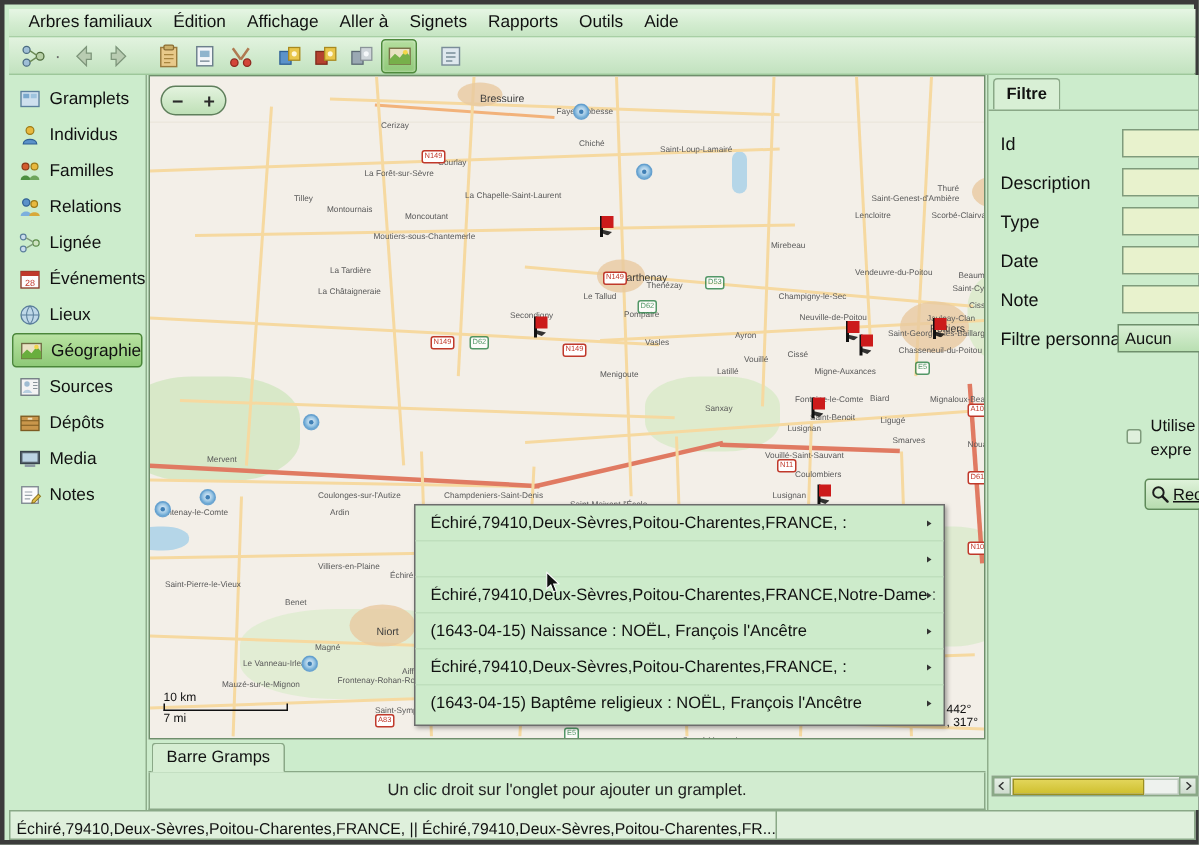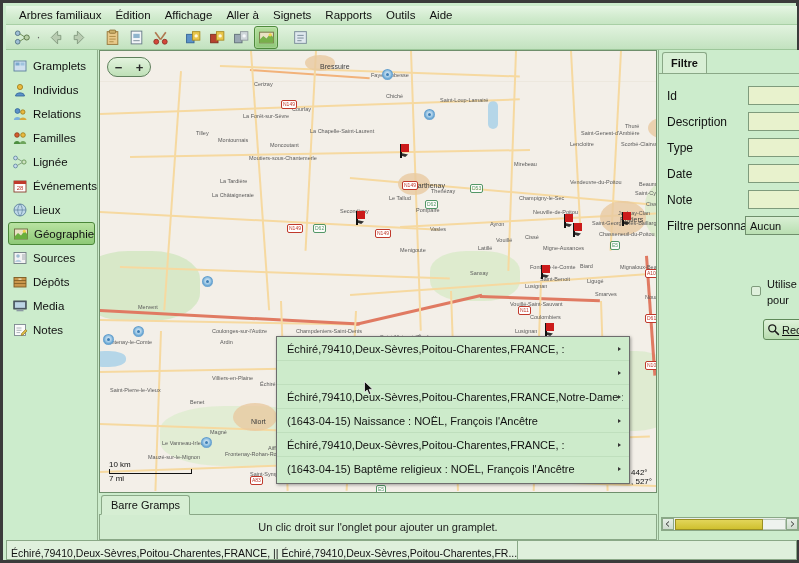--- a/index.html
+++ b/index.html
@@ -332,35 +332,35 @@
       </div>
       <div class="side-item">
         <span class="side-ic"><svg width="16" height="16" viewBox="0 0 16 16">
             <circle cx="8" cy="5" r="2.6" fill="#e8b93f" stroke="#9d7a17" stroke-width="0.8"></circle>
             <path d="M3.5 14 C3.5 9.8 12.5 9.8 12.5 14 Z" fill="#5b92c9" stroke="#2e5f94" stroke-width="0.8"></path>
           </svg></span>
         <span class="lbl">Individus</span>
       </div>
       <div class="side-item">
         <span class="side-ic"><svg width="16" height="16" viewBox="0 0 16 16">
+            <circle cx="5" cy="5" r="2.3" fill="#d35d2e" stroke="#8a3a18" stroke-width="0.8"></circle>
+            <circle cx="11" cy="5" r="2.3" fill="#e8b93f" stroke="#9d7a17" stroke-width="0.8"></circle>
+            <path d="M1.8 14 C1.8 10 8.2 10 8.2 14 Z" fill="#4c8f40"></path>
+            <path d="M7.8 14 C7.8 10 14.2 10 14.2 14 Z" fill="#6ea55c"></path>
+          </svg></span>
+        <span class="lbl">Familles</span>
+      </div>
+      <div class="side-item">
+        <span class="side-ic"><svg width="16" height="16" viewBox="0 0 16 16">
             <circle cx="5.5" cy="5" r="2.4" fill="#5b92c9" stroke="#2e5f94" stroke-width="0.8"></circle>
             <circle cx="10.8" cy="6" r="2.2" fill="#e8b93f" stroke="#9d7a17" stroke-width="0.8"></circle>
             <path d="M1.8 14 C1.8 10 9 10 9 14 Z" fill="#7cb0dd"></path>
             <path d="M7.5 14 C7.5 10.6 14.5 10.6 14.5 14 Z" fill="#d8a93a"></path>
           </svg></span>
         <span class="lbl">Relations</span>
-      </div>
-      <div class="side-item">
-        <span class="side-ic"><svg width="16" height="16" viewBox="0 0 16 16">
-            <circle cx="5" cy="5" r="2.3" fill="#d35d2e" stroke="#8a3a18" stroke-width="0.8"></circle>
-            <circle cx="11" cy="5" r="2.3" fill="#e8b93f" stroke="#9d7a17" stroke-width="0.8"></circle>
-            <path d="M1.8 14 C1.8 10 8.2 10 8.2 14 Z" fill="#4c8f40"></path>
-            <path d="M7.8 14 C7.8 10 14.2 10 14.2 14 Z" fill="#6ea55c"></path>
-          </svg></span>
-        <span class="lbl">Familles</span>
       </div>
       <div class="side-item">
         <span class="side-ic"><svg width="16" height="16" viewBox="0 0 16 16">
             <circle cx="3.5" cy="4" r="1.9" fill="#c9dced" stroke="#5b7f9c" stroke-width="0.8"></circle>
             <circle cx="3.5" cy="12" r="1.9" fill="#c9dced" stroke="#5b7f9c" stroke-width="0.8"></circle>
             <circle cx="12" cy="8" r="2.1" fill="#cfe3c2" stroke="#5b8a48" stroke-width="0.8"></circle>
             <path d="M5.4 4.6 L10 7.3 M5.4 11.4 L10 8.7" stroke="#7f997a" stroke-width="0.9" fill="none"></path>
           </svg></span>
         <span class="lbl">Lignée</span>
       </div>
@@ -630,21 +630,21 @@
         </div>
 
         <div id="scalebar">
           <div>10 km</div>
           <div class="bar"></div>
           <div>7 mi</div>
         </div>
 
         <div id="mapcoords">
           <div>442°</div>
-          <div>, 527°</div>
+          <div>, 317°</div>
         </div>
 
         <div id="popup">
             <div class="pop-row">
               <span class="txt">Échiré,79410,Deux-Sèvres,Poitou-Charentes,FRANCE, :</span>
               <span class="arrow"></span>
             </div>
             <div class="pop-row">
               <span class="arrow"></span>
             </div>
@@ -724,21 +724,21 @@
       <div class="frow" style="margin-top:0;">
         <span class="flabel">Filtre personnalisé</span>
         <div class="fcombo" style="left:86px;">
           <span>Aucun</span>
         </div>
       </div>
 
       <div id="regexrow">
         <div class="cb"></div>
         <div class="l1">Utilise</div>
-        <div class="l2">pour</div>
+        <div class="l2">expre</div>
       </div>
 
       <div id="findbtn">
         <svg width="13" height="13" viewBox="0 0 16 16">
           <circle cx="6.5" cy="6.5" r="4.3" fill="none" stroke="#1c1c1c" stroke-width="1.6"></circle>
           <path d="M9.8 9.8 L14 14" stroke="#1c1c1c" stroke-width="2" stroke-linecap="round"></path>
         </svg>
         <span class="lbl">Rec</span>
       </div>
     </div>

